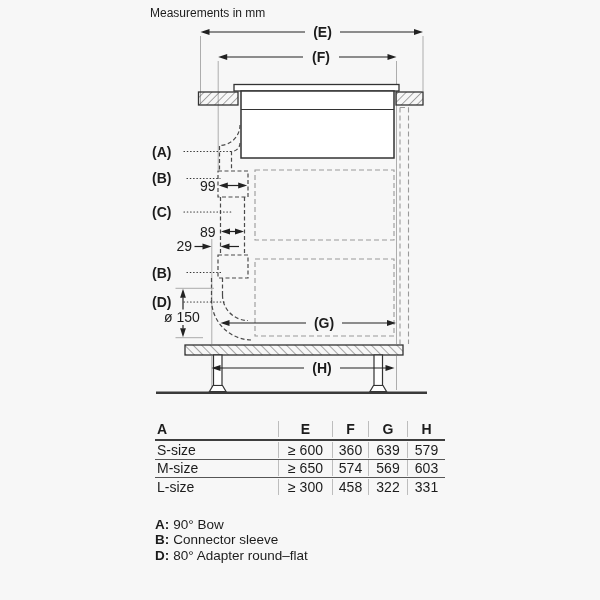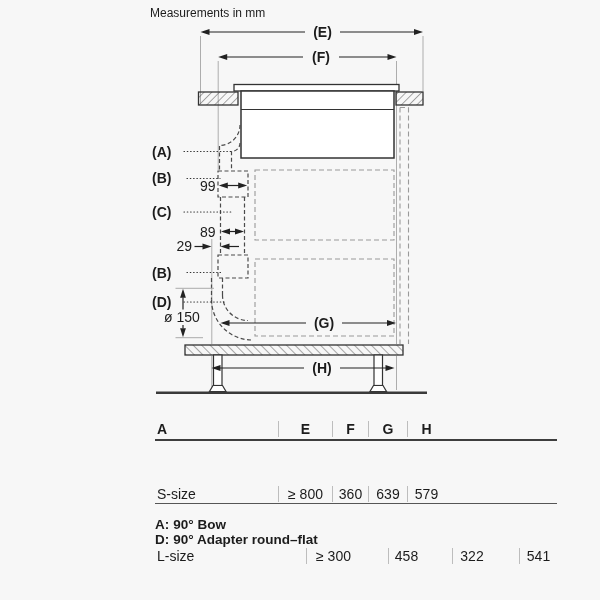--- a/index.html
+++ b/index.html
@@ -5,30 +5,30 @@
   html,body{margin:0;padding:0;}
   .stage{position:relative;width:600px;height:600px;background:#f7f7f7;
          font-family:"Liberation Sans", sans-serif;color:#1c1c1c;overflow:hidden;}
   .title{position:absolute;left:150px;top:6px;font-size:12px;}
   svg text{font-family:"Liberation Sans", sans-serif;fill:#1c1c1c;}
   .lblB{font-size:14px;font-weight:bold;}
   .num{font-size:14px;}
   .tbl{position:absolute;left:155px;top:419px;font-size:14px;}
   .tr{display:flex;align-items:center;}
   .th{height:20px;border-bottom:2px solid #3e3e3e;font-weight:bold;}
-  .row{height:17.5px;border-bottom:1.5px solid #565656;margin-top:44px;}
-  .row.last{border-bottom:none;gap:28px;}
+  .row{height:17.5px;border-bottom:1.5px solid #565656;}
+  .row.last{border-bottom:none;}
   .td{box-sizing:border-box;}
   .c0{width:123px;padding-left:2px;text-align:left;}
   .c1{width:54px;text-align:center;}
   .c2{width:36px;text-align:center;}
   .c3{width:39px;text-align:center;}
   .c4{width:38px;text-align:center;}
   .sep{border-left:1px solid #bdbdbd;}
-  .legend{position:absolute;left:155px;top:517px;font-size:13.5px;line-height:15.4px;font-weight:bold;}
+  .legend{position:absolute;left:155px;top:517px;font-size:13.5px;line-height:15.4px;}
   .legend b{margin-right:4px;}
 </style>
 </head>
 <body>
 
 <div class="stage">
   <div class="title">Measurements in mm</div>
 
   <svg width="600" height="412" viewBox="0 0 600 412" style="position:absolute;left:0;top:0;">
     <defs>
@@ -171,31 +171,39 @@
   <div class="tbl">
     <div class="tr th">
       <div class="td c0">A</div>
       <div class="td c1 sep">E</div>
       <div class="td c2 sep">F</div>
       <div class="td c3 sep">G</div>
       <div class="td c4 sep">H</div>
     </div>
     <div class="tr row">
       <div class="td c0">S-size</div>
-      <div class="td c1 sep">≥ 800</div>
+      <div class="td c1 sep">≥ 600</div>
       <div class="td c2 sep">360</div>
       <div class="td c3 sep">639</div>
       <div class="td c4 sep">579</div>
+    </div>
+    <div class="tr row">
+      <div class="td c0">M-size</div>
+      <div class="td c1 sep">≥ 650</div>
+      <div class="td c2 sep">574</div>
+      <div class="td c3 sep">569</div>
+      <div class="td c4 sep">603</div>
     </div>
     <div class="tr row last">
       <div class="td c0">L-size</div>
       <div class="td c1 sep">≥ 300</div>
       <div class="td c2 sep">458</div>
       <div class="td c3 sep">322</div>
-      <div class="td c4 sep">541</div>
+      <div class="td c4 sep">331</div>
     </div>
   </div>
 
   <div class="legend">
     <div><b>A:</b><span>90° Bow</span></div>
-    <div><b>D:</b><span>90° Adapter round–flat</span></div>
+    <div><b>B:</b><span>Connector sleeve</span></div>
+    <div><b>D:</b><span>80° Adapter round–flat</span></div>
   </div>
 </div>
 
 </body></html>

